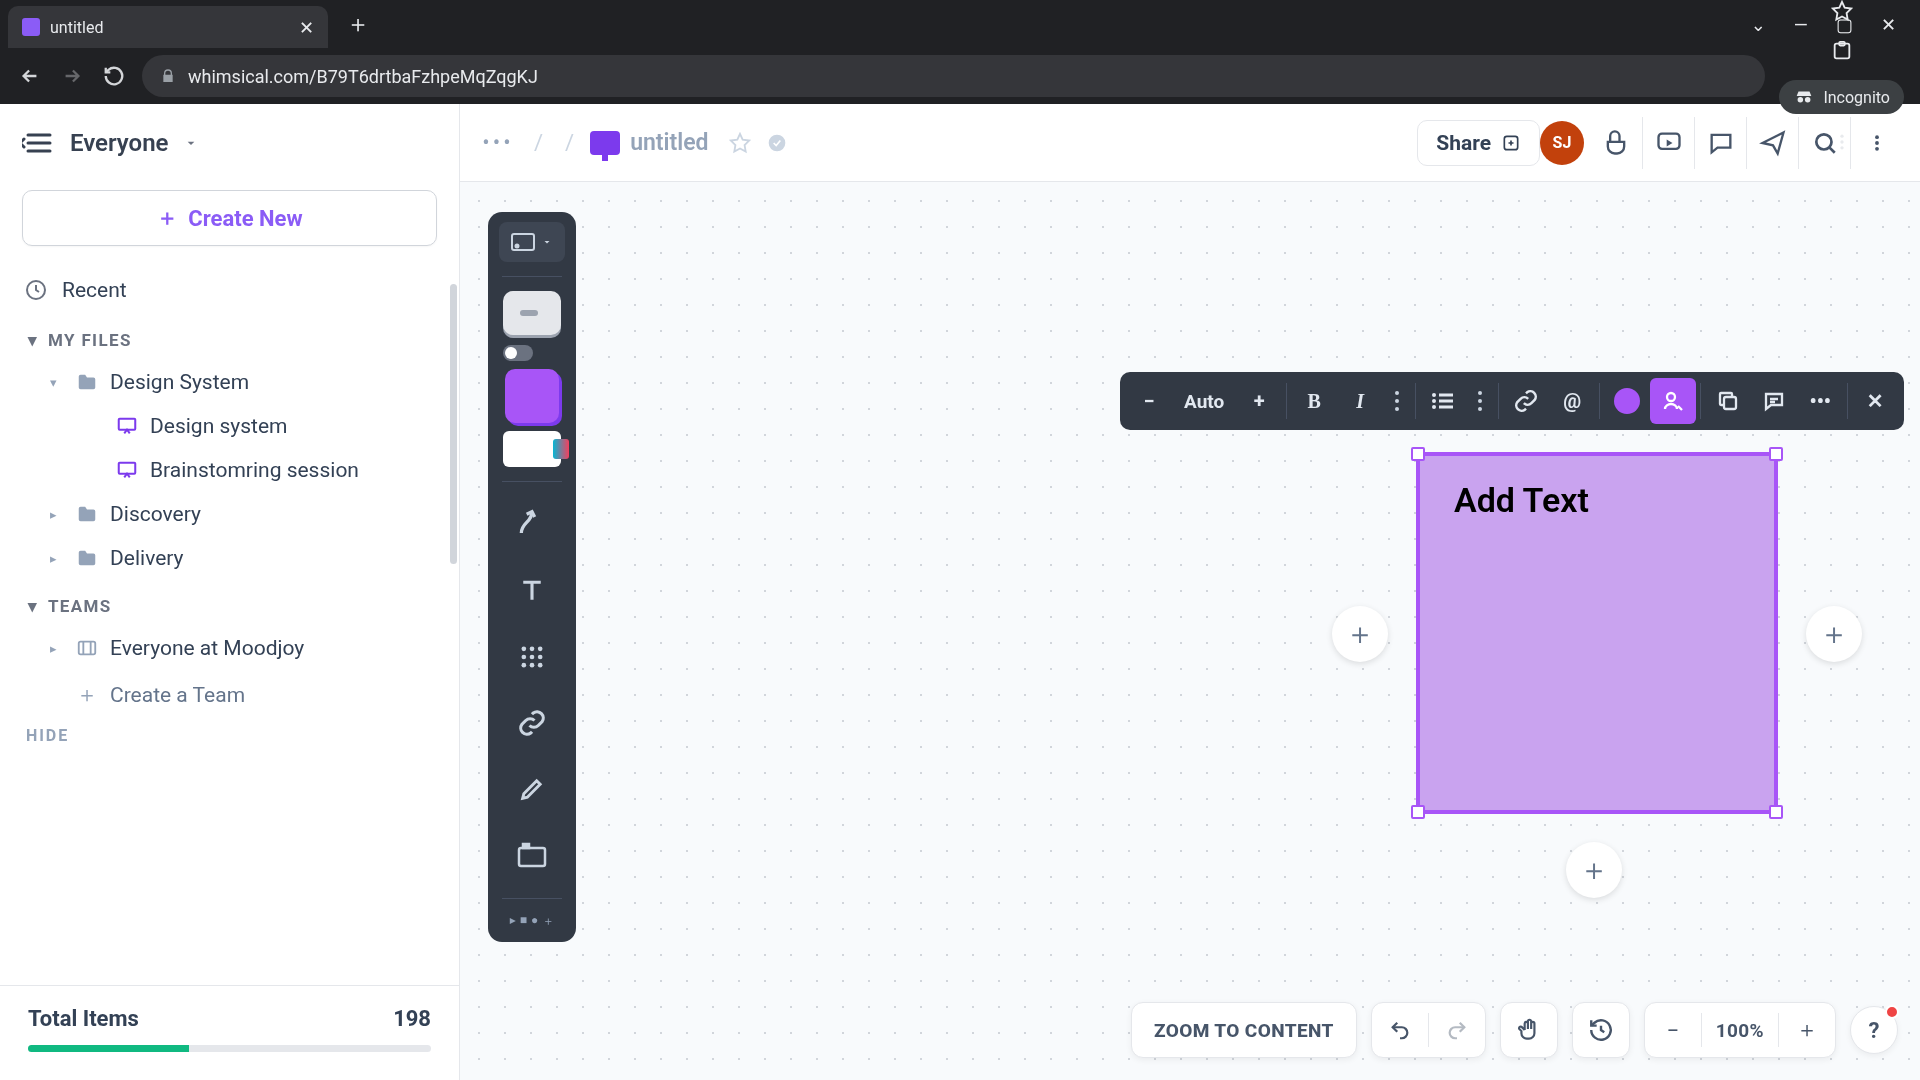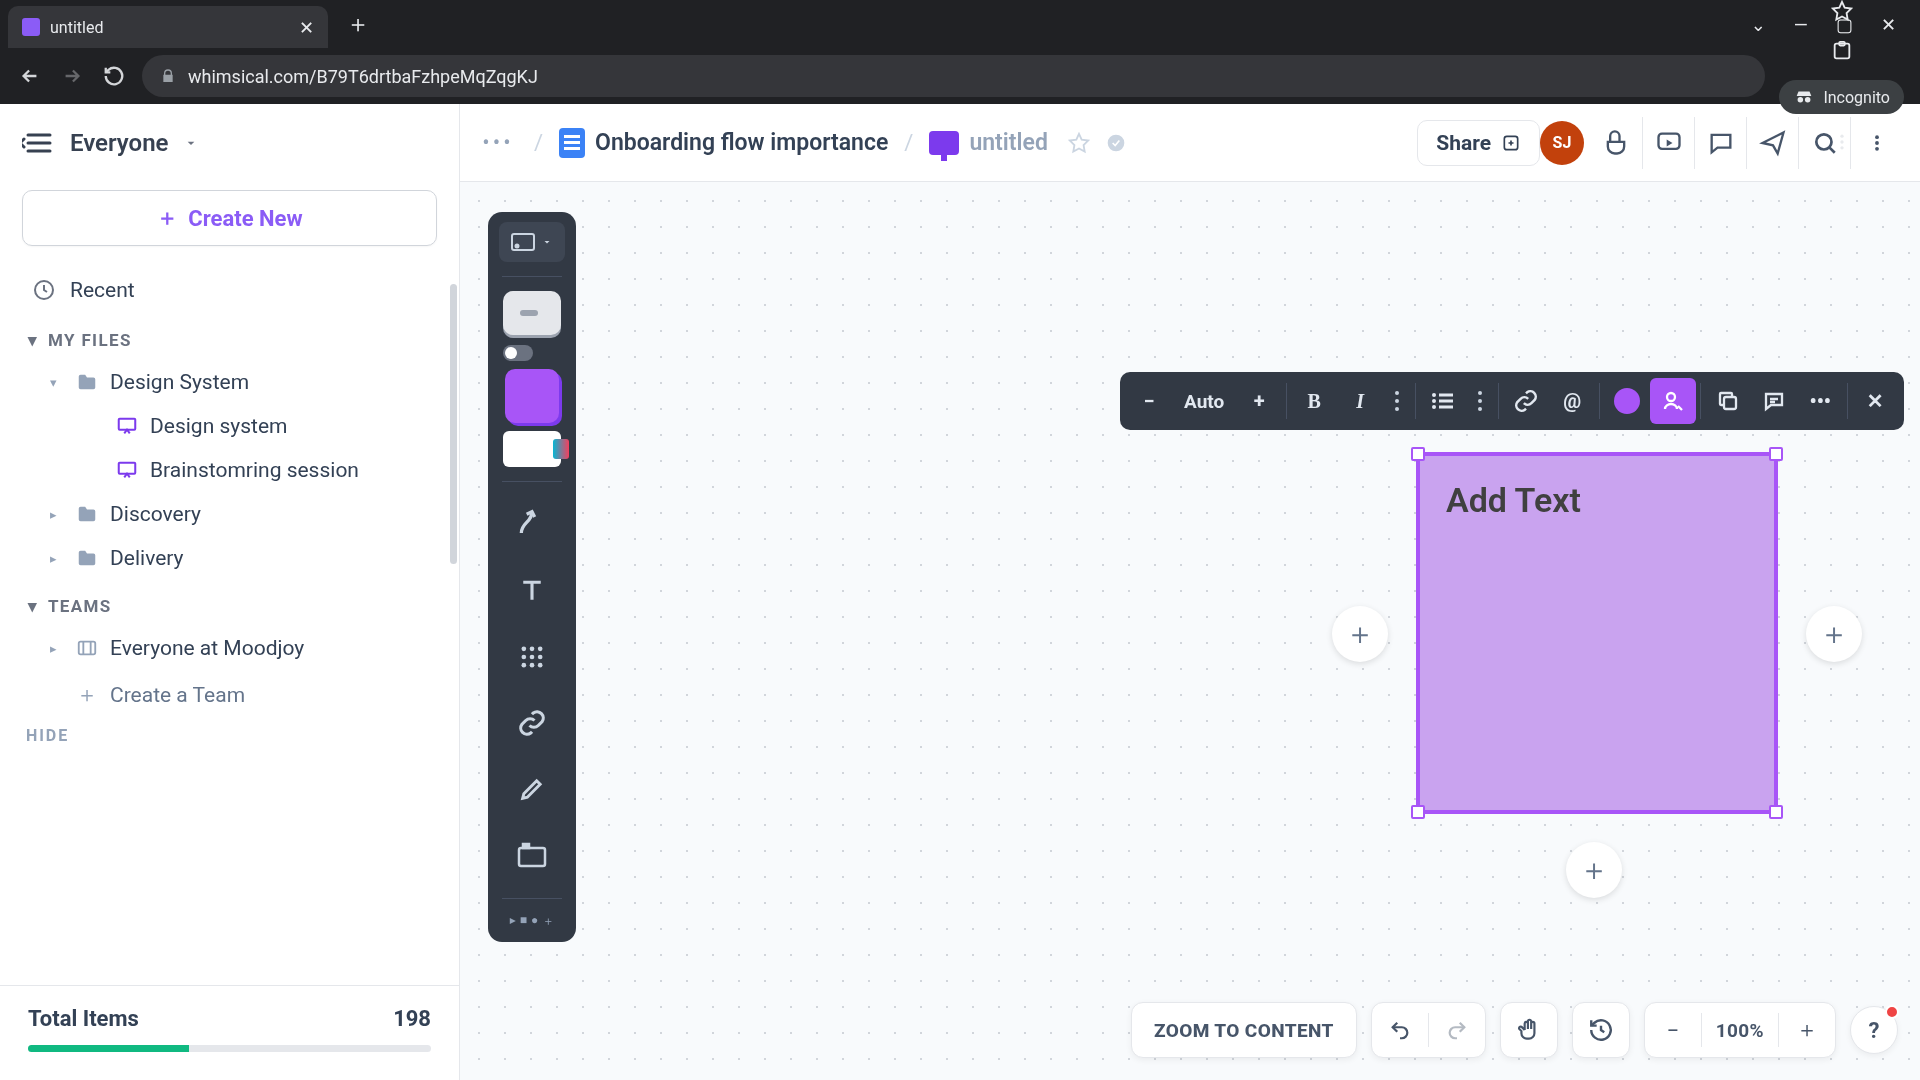--- a/index.html
+++ b/index.html
@@ -32,21 +32,21 @@
 .sidebar-scroll-thumb { position: absolute; right: 2px; top: 0; width: 7px; height: 280px; background: #d1d5db; border-radius: 4px; }
 
 .workspace-row { display: flex; align-items: center; height: 78px; padding: 0 22px; gap: 14px; }
 .hamburger { width: 34px; height: 34px; display: flex; align-items: center; justify-content: center; cursor: pointer; }
 .hamburger svg { stroke: #374151; }
 .ws-name { font-size: 24px; font-weight: 600; color: #374151; }
 .ws-caret { color: #6b7280; }
 
 .create-new { margin: 8px 22px 20px; height: 56px; border: 1px solid #d1d5db; border-radius: 10px; display: flex; align-items: center; justify-content: center; gap: 10px; color: #8b5cf6; font-size: 22px; font-weight: 700; cursor: pointer; box-shadow: 0 1px 2px rgba(0,0,0,.04); }
 
-.side-item { display: flex; align-items: center; gap: 14px; padding: 12px 32px; font-size: 21px; color: #334155; cursor: pointer; }
+.side-item { display: flex; align-items: center; gap: 14px; padding: 12px 24px; font-size: 21px; color: #334155; cursor: pointer; }
 .side-item .icon { color: #6b7280; width: 24px; display: flex; justify-content: center; }
 
 .side-section { padding: 16px 28px 10px; font-size: 17px; font-weight: 700; letter-spacing: .08em; color: #6b7280; display: flex; align-items: center; gap: 10px; }
 .tree-row { display: flex; align-items: center; gap: 12px; padding: 10px 28px 10px 50px; font-size: 21px; color: #334155; cursor: pointer; }
 .tree-row.indent-1 { padding-left: 90px; }
 .tree-row .caret { width: 14px; color: #94a3b8; font-size: 13px; }
 .tree-row .folder-ic { color: #94a3b8; }
 .tree-row .board-ic { color: #7c3aed; }
 
 .hide-btn { text-align: left; padding: 6px 26px; color: #94a3b8; font-size: 16px; font-weight: 700; letter-spacing: .12em; }
@@ -92,21 +92,21 @@
 
 .fmt-bar { position: absolute; left: 660px; top: 190px; height: 58px; background: #323944; border-radius: 10px; display: flex; align-items: center; padding: 0 6px; color: #e2e8f0; }
 .fmt-btn { width: 46px; height: 46px; display: flex; align-items: center; justify-content: center; cursor: pointer; font-size: 20px; font-weight: 700; border-radius: 6px; }
 .fmt-btn.wide { width: auto; padding: 0 12px; font-size: 19px; font-weight: 700; }
 .fmt-sep { width: 1px; height: 36px; background: #475062; margin: 0 4px; }
 .fmt-dot { width: 26px; height: 26px; background: #a855f7; border-radius: 50%; }
 .fmt-btn.accent { background: #a855f7; }
 
 
 .sticky { position: absolute; left: 956px; top: 270px; width: 362px; height: 362px; background: #c9a3ef; border: 4px solid #a855f7; border-radius: 4px; }
-.sticky .ph { position: absolute; left: 26px; top: 24px; color: #404040; font-size: 34px; font-weight: 600; }
+.sticky .ph { position: absolute; left: 34px; top: 24px; color: #000000; font-size: 34px; font-weight: 600; }
 .handle { position: absolute; width: 14px; height: 14px; background: #fff; border: 2px solid #a855f7; border-radius: 2px; }
 .handle.tl { left: -9px; top: -9px; } .handle.tr { right: -9px; top: -9px; }
 .handle.bl { left: -9px; bottom: -9px; } .handle.br { right: -9px; bottom: -9px; }
 .add-btn { position: absolute; width: 56px; height: 56px; background: #fff; border-radius: 50%; box-shadow: 0 2px 6px rgba(0,0,0,.12); display: flex; align-items: center; justify-content: center; color: #64748b; font-size: 30px; cursor: pointer; }
 
 
 .bottom-bar { position: absolute; right: 22px; bottom: 22px; display: flex; align-items: center; gap: 14px; }
 .bb-group { background: #fff; border: 1px solid #e5e7eb; border-radius: 12px; height: 56px; display: flex; align-items: center; box-shadow: 0 2px 6px rgba(0,0,0,.06); }
 .bb-btn { width: 56px; height: 56px; display: flex; align-items: center; justify-content: center; color: #475569; cursor: pointer; font-size: 22px; }
 .bb-btn.text { width: auto; padding: 0 22px; font-size: 19px; font-weight: 800; color: #475569; letter-spacing: .02em; }
@@ -310,24 +310,20 @@
       <div class="progress">
         <div class="fill"></div>
       </div>
     </div>
   </div>
 
   <div class="main">
     <div class="top-bar">
       <div class="bc-more">•••</div>
       <div class="bc-sep">/</div>
-      <div class="bc-item">
-        <div class="doc-badge"></div>
-        <span>Onboarding flow importance</span>
-      </div>
       <div class="bc-sep">/</div>
       <div class="bc-item muted">
         <div class="board-badge"></div>
         <span>untitled</span>
       </div>
       <span class="star-ic" style="margin-left:10px;">
         <svg width="22" height="22" viewBox="0 0 24 24" fill="none" stroke="#cbd5e1" stroke-width="2">
             <path d="M12 2l2.9 6.3L22 9.3l-5 5 1.2 7L12 18l-6.2 3.3L7 14.3l-5-5 7.1-1z"></path>
           </svg>
       </span>

